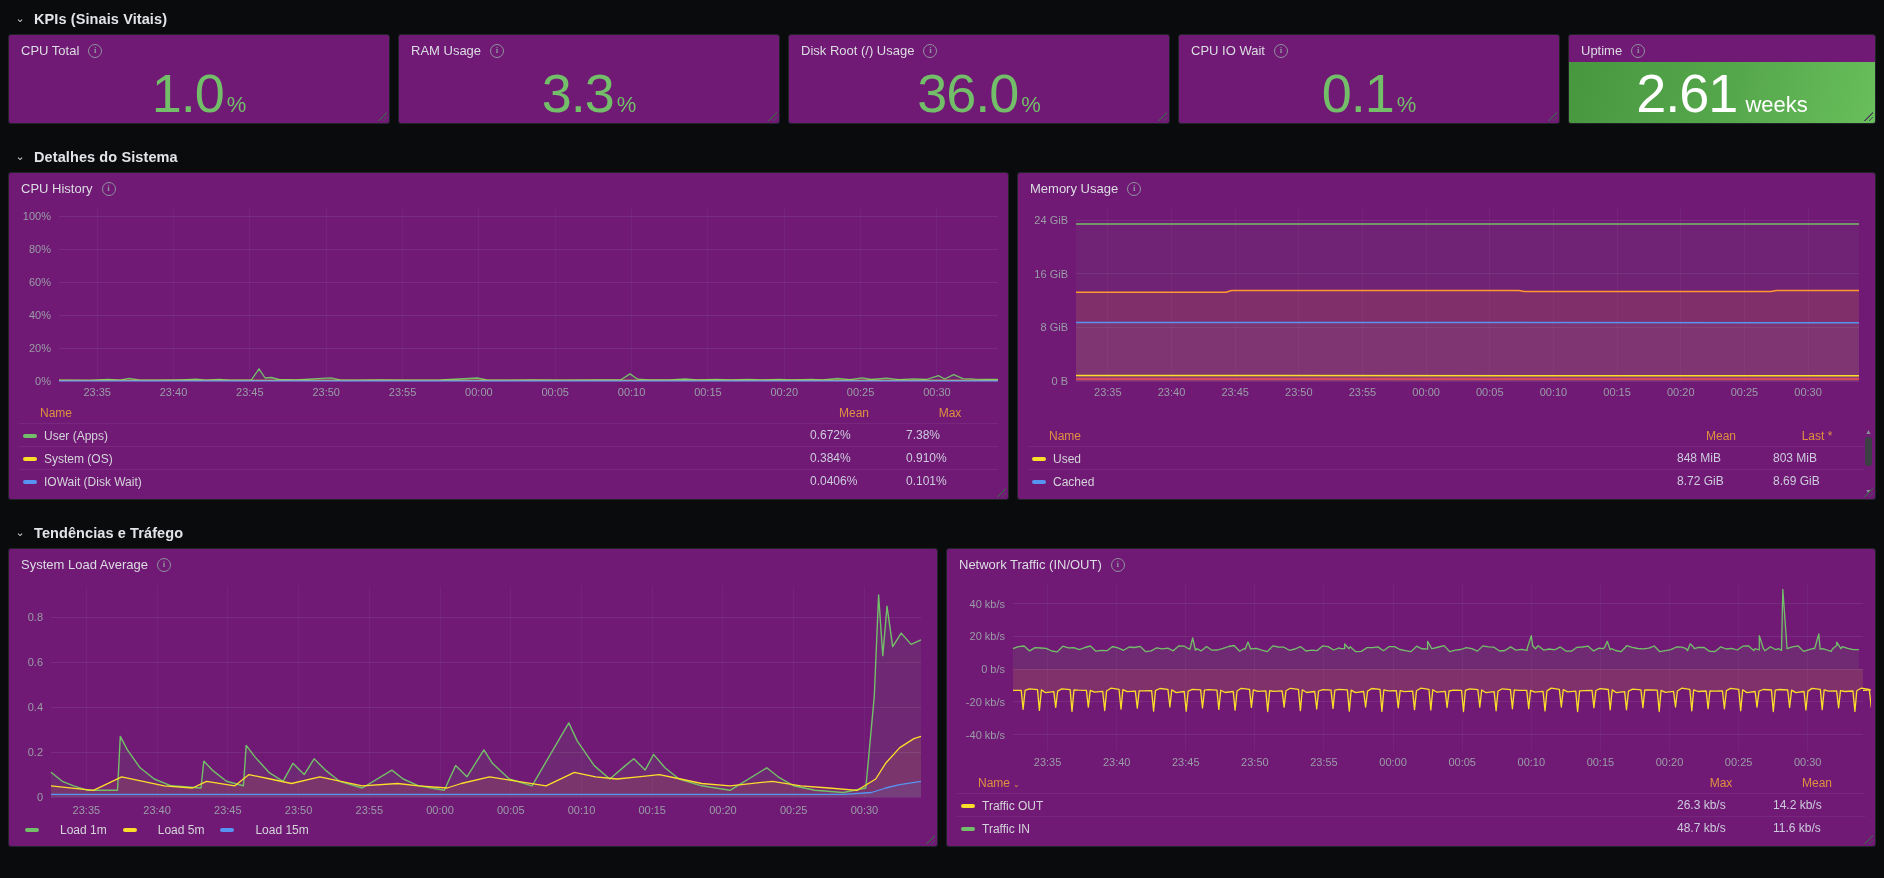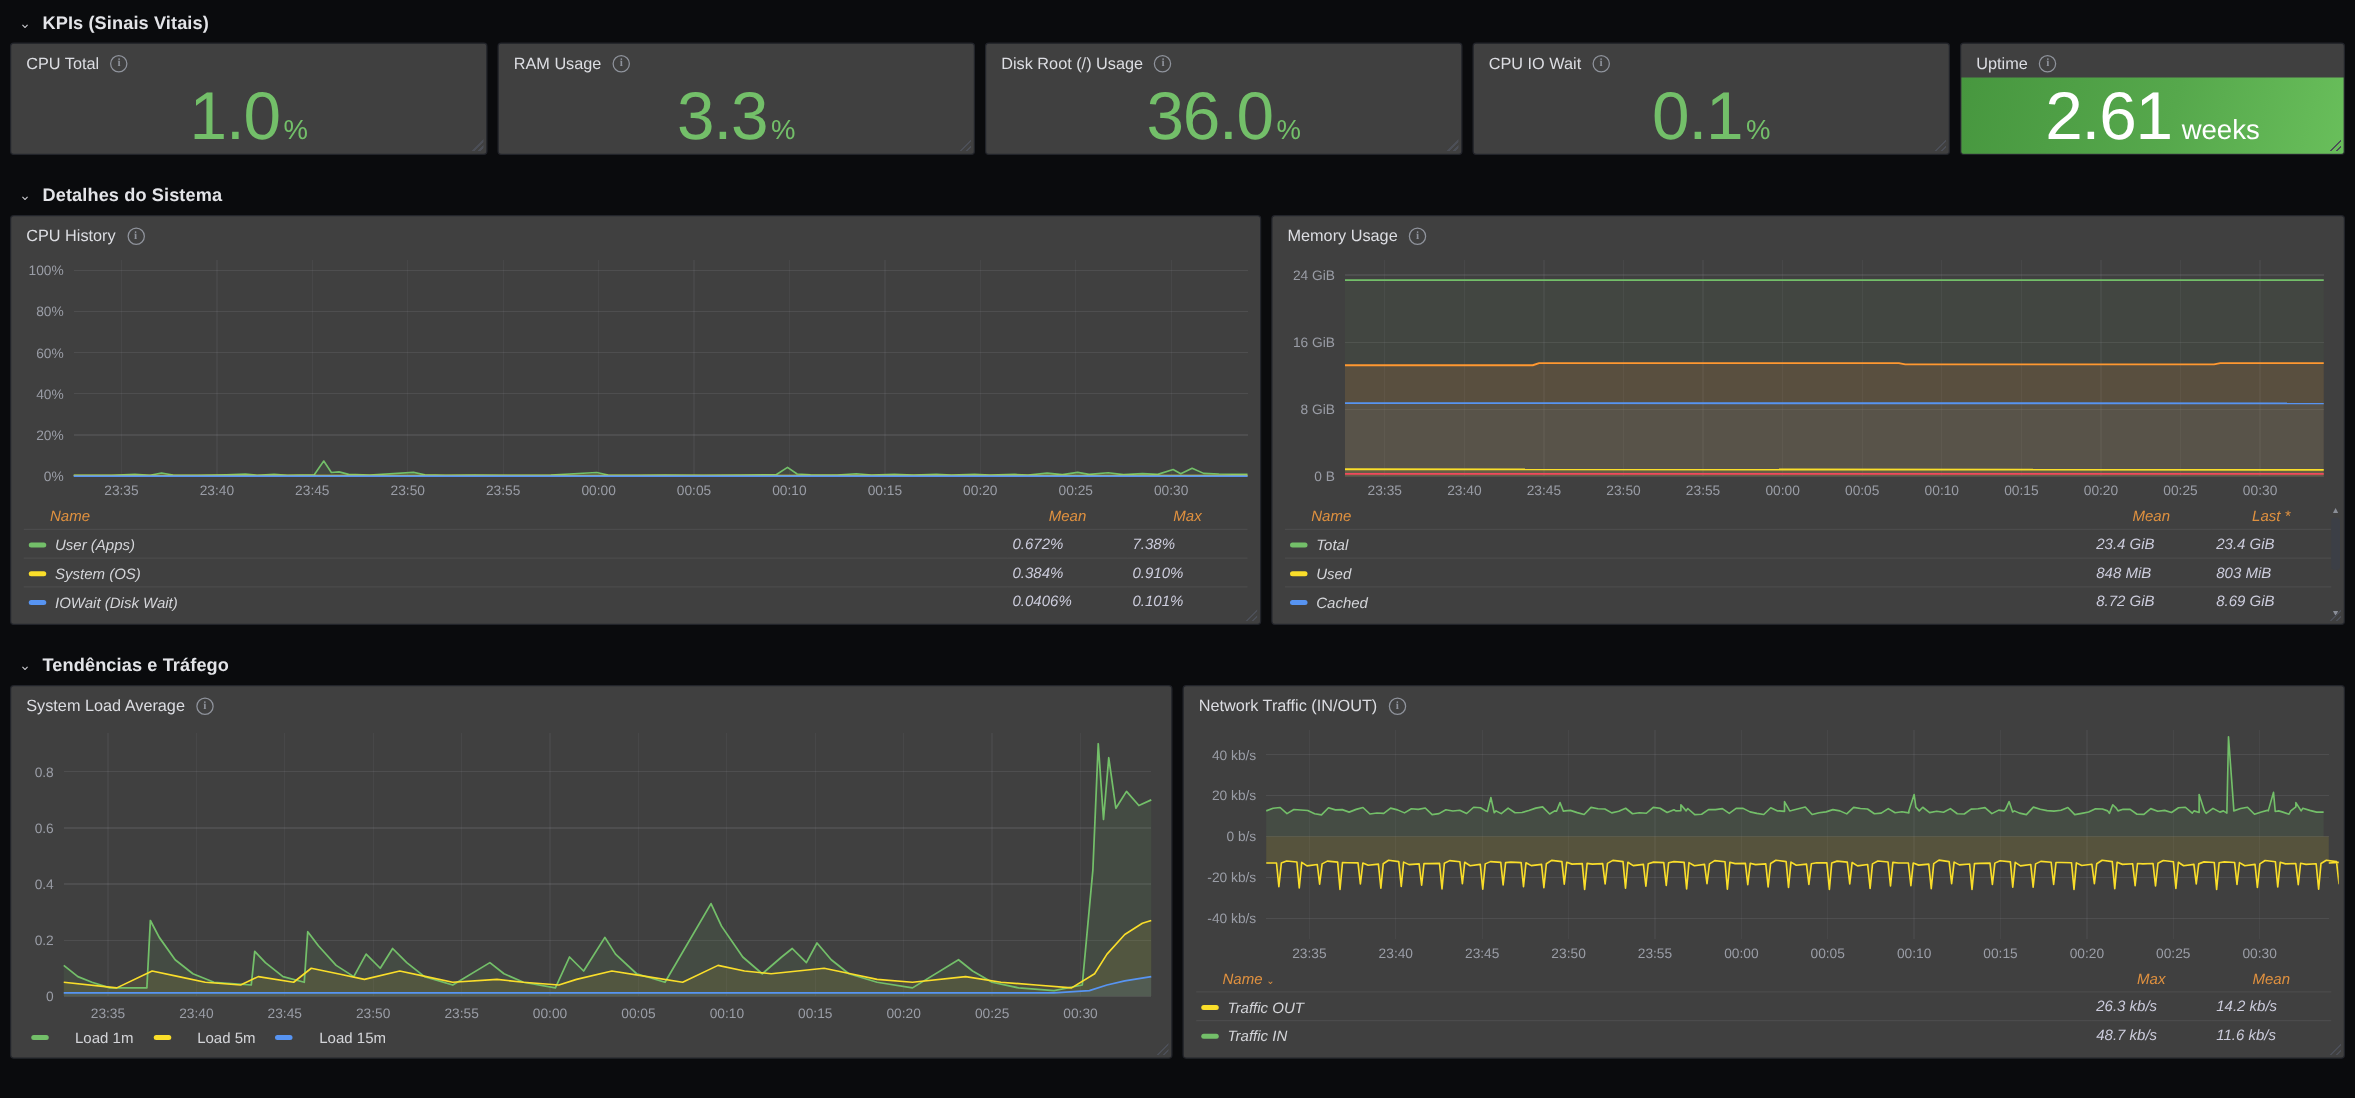--- a/index.html
+++ b/index.html
@@ -8,21 +8,21 @@
     background:#0a0b0d;
     font-family:"Liberation Sans","DejaVu Sans",sans-serif;
     color:#d8d9da;
   }
   .dashboard { padding:4px 8px 0 8px; width:1884px; }
   .sec-header { display:flex; align-items:center; gap:8px; height:30px; padding-left:6px; cursor:pointer; }
   .sec-chevron { color:#c8c9cd; font-size:11px; width:12px; text-align:center; transform:translateY(-1px); }
   .sec-title { font-size:14.5px; font-weight:700; color:#e3e4e8; letter-spacing:.1px; }
   .row { display:flex; gap:8px; width:100%; }
   .panel {
-    background:#404040;
+    background:#701a75;
     border:1px solid #22242a;
     border-radius:3px;
     position:relative;
     display:flex; flex-direction:column;
     overflow:hidden;
   }
   .panel-header { display:flex; align-items:center; gap:9px; padding:8px 12px 4px 12px; flex:0 0 auto; }
   .panel-title { font-size:13px; font-weight:500; color:#dcdde2; }
   .info-icon {
     width:14px; height:14px; border:1.3px solid #8f939c; border-radius:50%;
@@ -50,21 +50,21 @@
   
   .charts-row2 { height:328px; margin-bottom:18px; }
   .charts-row3 { height:299px; margin-bottom:0; }
   .charts-row2 .panel-cpu { width:1001px; }
   .charts-row2 .panel-mem { flex:1; }
   .charts-row3 .panel { flex:1; }
   .chart-wrap { flex:1; min-height:0; position:relative; margin:0 4px; }
   .chart-wrap svg { position:absolute; left:0; top:0; }
   
   .legend-area { flex:0 0 auto; padding:0 10px 7px 10px; position:relative; }
-  table.legend { width:100%; border-collapse:collapse; font-size:12px; table-layout:fixed;font-style:italic; }
+  table.legend { width:100%; border-collapse:collapse; font-size:12px; table-layout:fixed; }
   table.legend th, table.legend td { padding:3px 4px; height:20px; font-weight:400; }
   table.legend th { color:#e0913f; font-weight:500; font-size:12px; }
   table.legend th.name-h { text-align:left; padding-left:21px; }
   table.legend td.val { text-align:left; color:#ccccdc; white-space:nowrap; }
   table.legend col.val-col { width:96px; }
   table.legend tbody tr { border-top:1px solid rgba(204,204,220,0.08); cursor:pointer; }
   .series-name { display:inline-flex; align-items:center; gap:7px; color:#d4d5d9; white-space:nowrap; }
   .swatch { width:14px; height:4px; border-radius:2px; flex:0 0 auto; display:inline-block; }
   .sort-caret { font-size:8px; color:#e0913f; margin-left:3px; }
   .legend-list { display:flex; gap:16px; padding:2px 2px 2px 6px; font-size:12px; }
@@ -327,28 +327,20 @@
             <thead>
               <tr>
                 <th class="name-h">Name</th>
                 <th>Mean</th>
                 <th>Last *</th>
               </tr>
             </thead>
             <tbody>
               <tr>
                 <td><span class="series-name">
-                    <span class="swatch" style="background: rgb(115, 191, 105);"></span>
-                    <span>Total</span>
-                  </span></td>
-                <td class="val">23.4 GiB</td>
-                <td class="val">23.4 GiB</td>
-              </tr>
-              <tr>
-                <td><span class="series-name">
                     <span class="swatch" style="background: rgb(250, 222, 42);"></span>
                     <span>Used</span>
                   </span></td>
                 <td class="val">848 MiB</td>
                 <td class="val">803 MiB</td>
               </tr>
               <tr>
                 <td><span class="series-name">
                     <span class="swatch" style="background: rgb(87, 148, 242);"></span>
                     <span>Cached</span>

